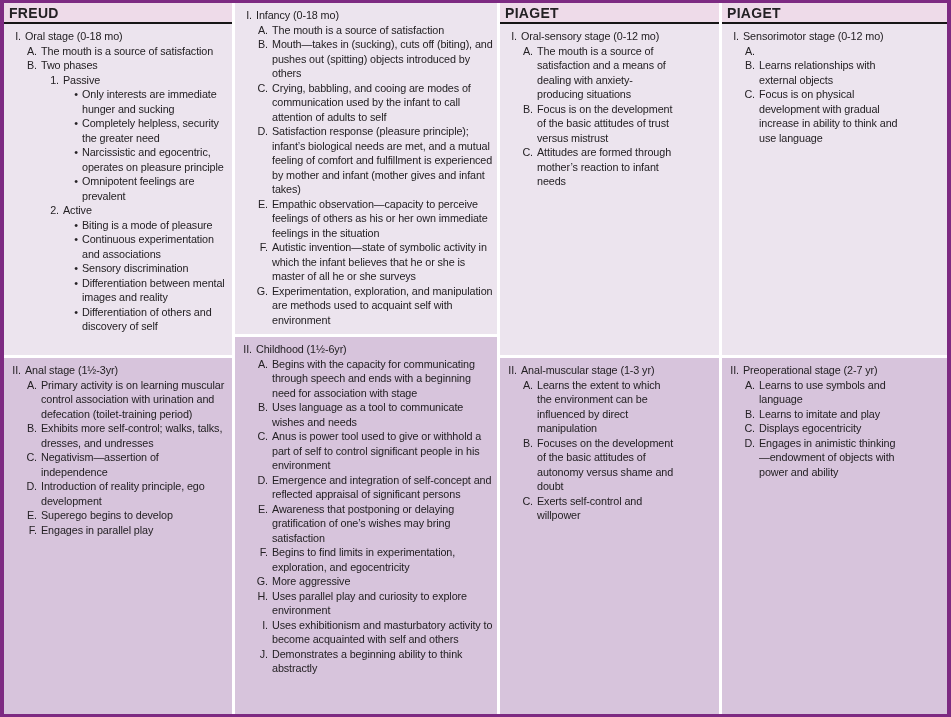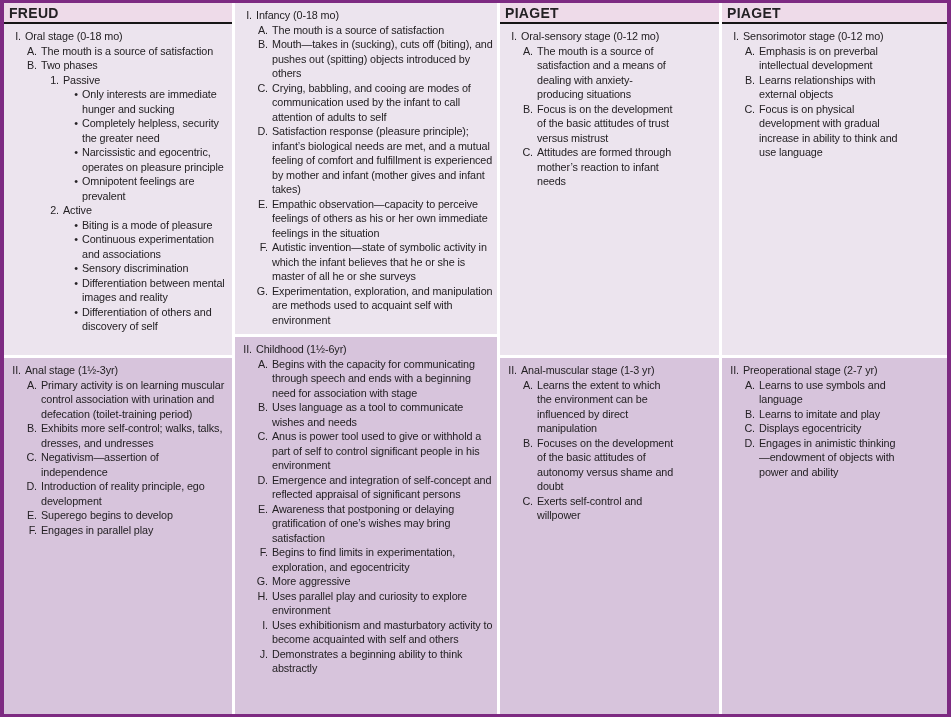--- a/index.html
+++ b/index.html
@@ -268,21 +268,20 @@
 
   <div class="col col-piaget">
     <div class="colhead">PIAGET</div>
     <div class="cell row1">
         <div class="item l0">
           <span class="marker">I.</span>
           <span class="txt">Sensorimotor stage (0-12 mo)</span>
         </div>
         <div class="item l1">
           <span class="marker">A.</span>
-          <span class="txt">Emphasis is on preverbal intellectual development</span>
         </div>
         <div class="item l1">
           <span class="marker">B.</span>
           <span class="txt">Learns relationships with external objects</span>
         </div>
         <div class="item l1">
           <span class="marker">C.</span>
           <span class="txt">Focus is on physical development with gradual increase in ability to think and use language</span>
         </div>
       </div>

